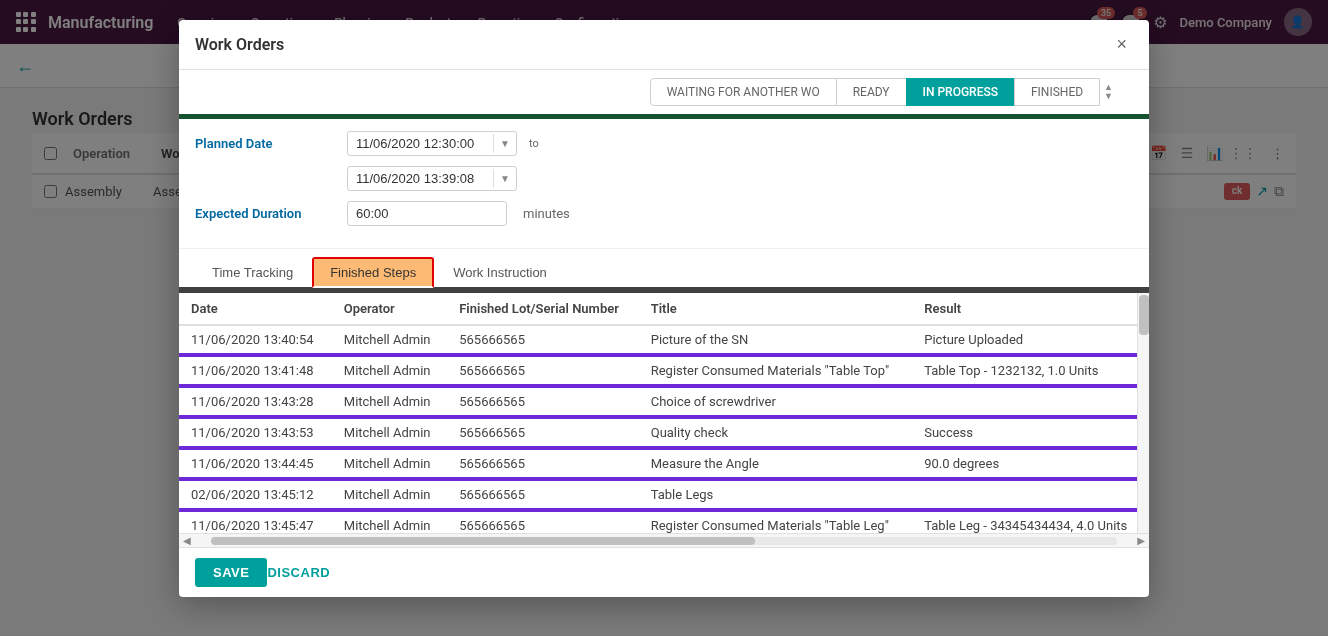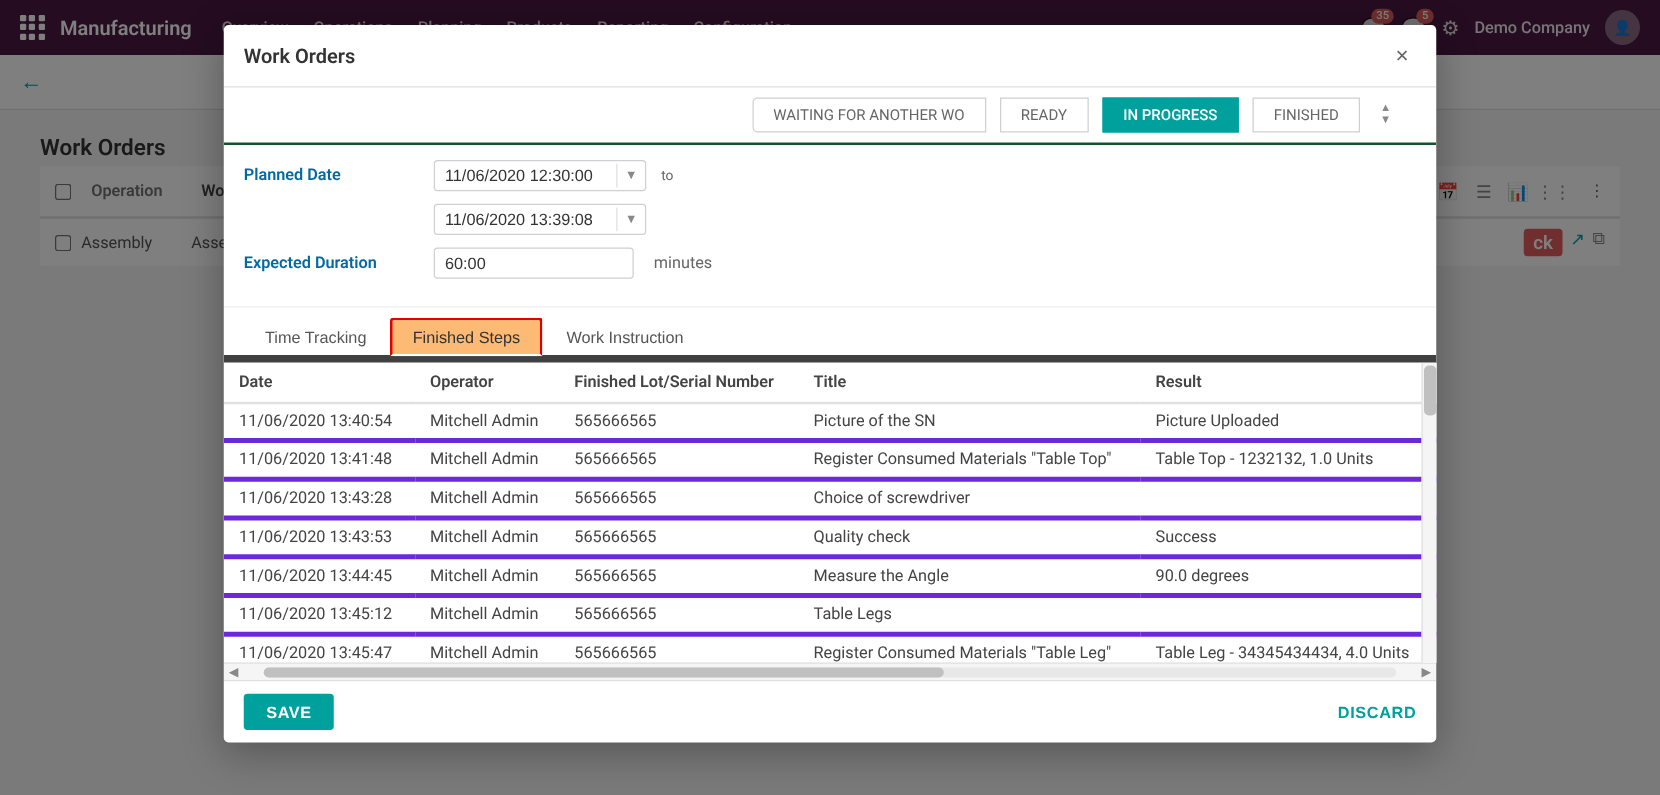--- a/index.html
+++ b/index.html
@@ -147,22 +147,22 @@
       display: flex;
       flex-direction: column;
     }
 
     
     .status-bar {
       display: flex;
       justify-content: flex-end;
       align-items: center;
       padding: 8px 16px;
-      border-bottom: 2px solid #14532d;
-      gap: 12px;
+      border-bottom: 5px solid #14532d;
+      gap: 0;
       padding-right: 36px;
       position: relative;
     }
 
     .status-step {
       padding: 6px 16px;
       border: 1px solid #d0d0d0;
       font-size: 12px;
       color: #666;
       cursor: pointer;
@@ -332,23 +332,21 @@
       height: 8px;
       background: #c0c0c0;
       border-radius: 4px;
     }
 
     
     .modal-footer {
       padding: 10px 16px;
       display: flex;
       align-items: center;
-      gap: 12px;
       border-top: 1px solid #e0e0e0;
-      justify-content: space-between;
     }
 
     .btn-save {
       background: #00a09d;
       color: white;
       border: none;
       border-radius: 3px;
       padding: 7px 18px;
       font-size: 13px;
       font-weight: 600;
@@ -489,21 +487,21 @@
           <span class="view-icon">📊</span>
           <span class="view-icon">⋮⋮</span>
         </div>
         <span style="margin-left:8px; cursor:pointer; color:#666;">⋮</span>
       </div>
       <div style="padding: 8px 12px; display:flex; align-items:center; gap:8px; border-bottom: 1px solid #f0f0f0;">
         <input type="checkbox" style="">
         <span style="min-width:80px; color:#555;">Assembly</span>
         <span style="min-width:80px; color:#555;">Asse...</span>
         <div style="margin-left:auto; display:flex; gap:6px;">
-          <span style="background:#e05c5c; color:white; padding:2px 8px; border-radius:3px; font-size:15px; font-weight:600;">ck</span>
+          <span style="background:#e05c5c; color:white; padding:2px 8px; border-radius:3px; font-size:10px; font-weight:600;">ck</span>
           <span style="color:#00a09d; font-size:14px; cursor:pointer;">↗</span>
           <span style="color:#888; font-size:14px; cursor:pointer;">⧉</span>
         </div>
       </div>
     </div>
   </div>
 </div>
 
 <div class="modal-overlay">
   <div class="modal">
@@ -613,21 +611,21 @@
                 <td>Success</td>
               </tr>
               <tr>
                 <td>11/06/2020 13:44:45</td>
                 <td>Mitchell Admin</td>
                 <td>565666565</td>
                 <td>Measure the Angle</td>
                 <td>90.0 degrees</td>
               </tr>
               <tr>
-                <td>11/06/2020 13:45:12</td>
+                <td>02/06/2020 13:45:12</td>
                 <td>Mitchell Admin</td>
                 <td>565666565</td>
                 <td>Table Legs</td>
                 <td></td>
               </tr>
               <tr>
                 <td>11/06/2020 13:45:47</td>
                 <td>Mitchell Admin</td>
                 <td>565666565</td>
                 <td>Register Consumed Materials "Table Leg"</td>

